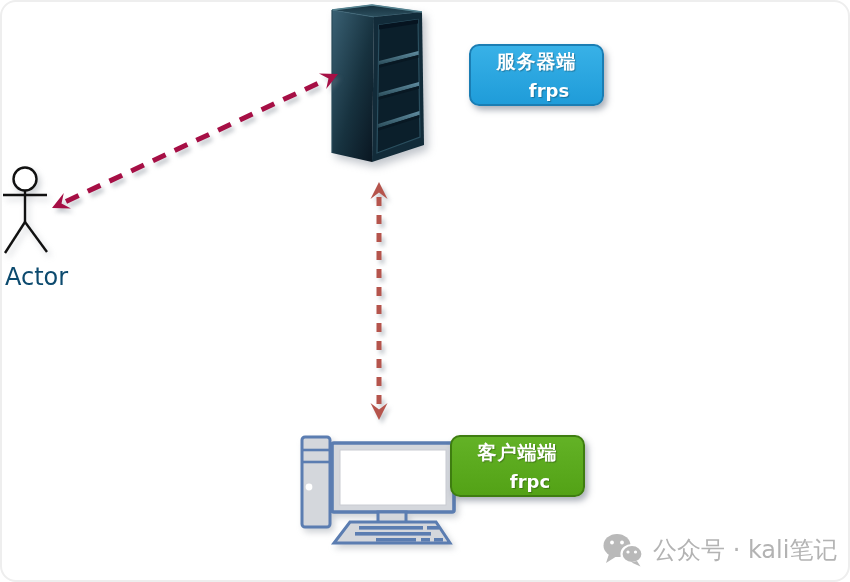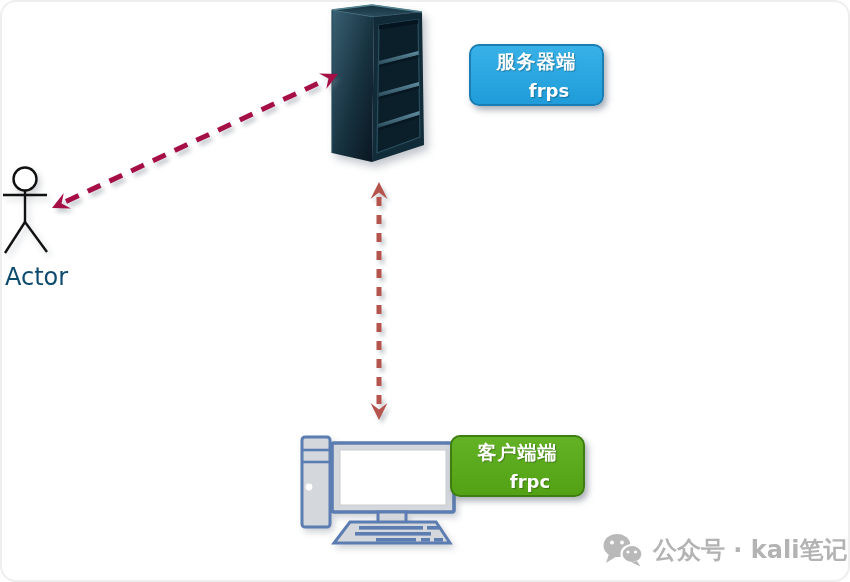--- a/index.html
+++ b/index.html
@@ -49,21 +49,20 @@
   .actor-label {
     position:absolute; left:3px; top:261px;
     font-size:24px; color:#0c4a6e;
   }
 
   .watermark {
     position:absolute; left:600px; top:530px;
     display:flex; align-items:center; gap:9px;
     color:#b3b3b3; font-size:24px;
     user-select:none;
-    font-weight:bold;
   }
 </style>
 </head>
 <body>
 
 <div class="canvas">
 
   <svg class="layer" width="850" height="582" viewBox="0 0 850 582">
     <defs>
       <linearGradient id="gLeft" x1="0" y1="0" x2="1" y2="1">

